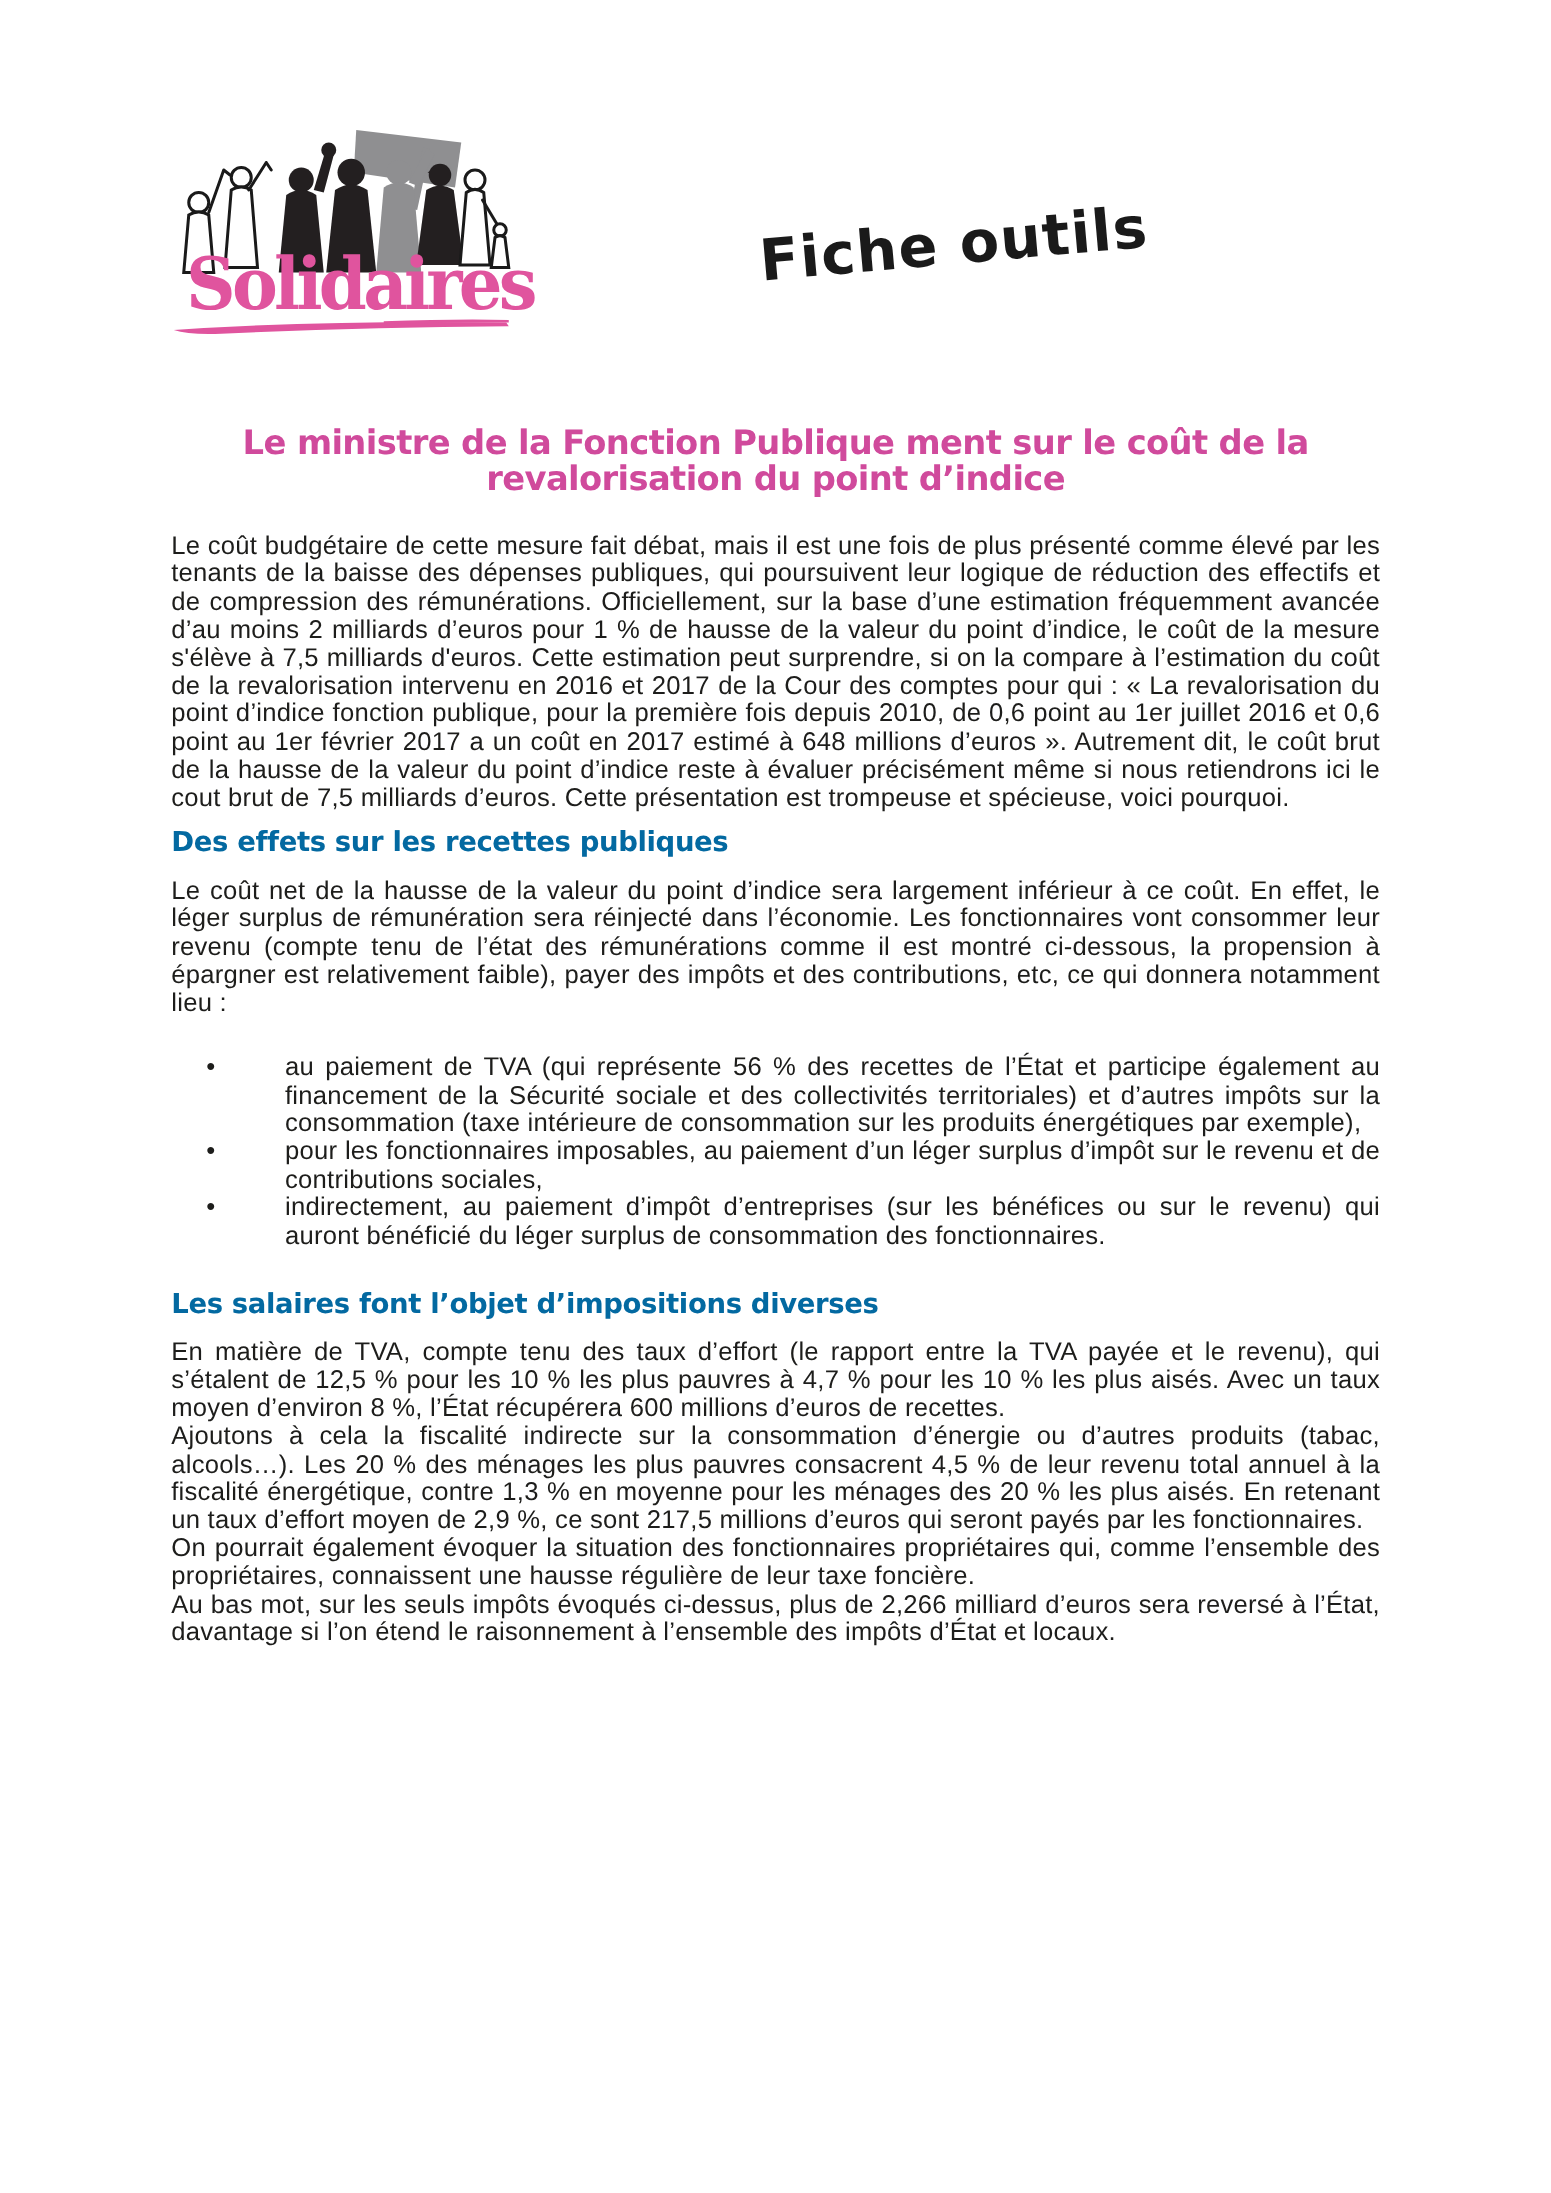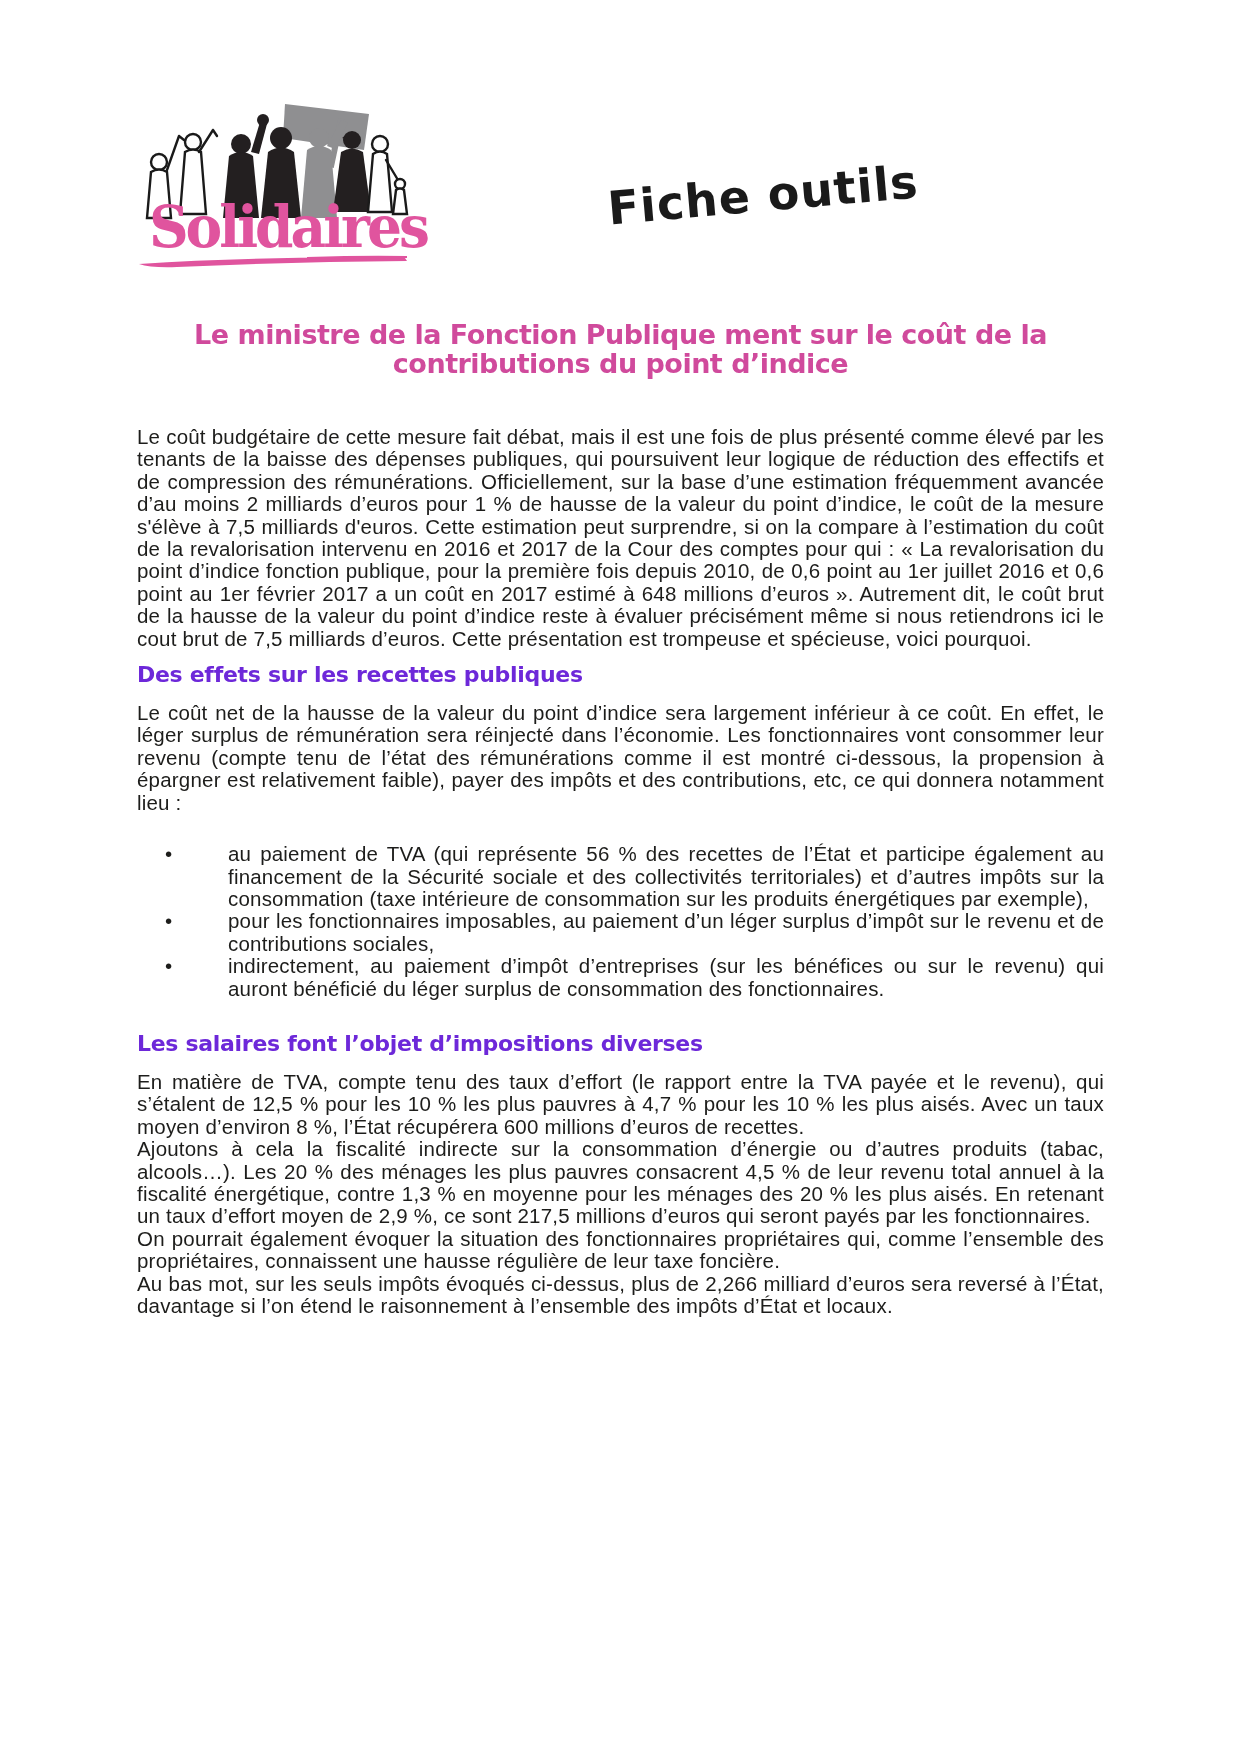--- a/index.html
+++ b/index.html
@@ -45,21 +45,21 @@
     font-weight:800;
     font-size:46px;
     letter-spacing:1px;
     color:#1a1a1a;
     text-align:center;
   }
 
   
   .main-title{
     position:absolute;
-    left:137px;top:320px;width:967px;
+    left:137px;top:340px;width:967px;
     text-align:center;
     color:#d04a9c;
     font-weight:bold;
     font-size:27px;
     line-height:29px;
     font-family:"DejaVu Sans",sans-serif;
     letter-spacing:-0.5px;
   }
   .main-title span{display:block;}
 
@@ -69,21 +69,21 @@
     left:137px;top:426px;width:967px;
     font-size:20.5px;
     line-height:22.4px;
     text-align:justify;
     letter-spacing:0.2px;
   }
   .body-col p{margin:0;}
   p.intro{margin-bottom:13px;}
   h2.section-heading{
     font-family:"DejaVu Sans",sans-serif;
-    color:#6d28d9;
+    color:#0369a1;
     font-size:22px;
     line-height:24px;
     font-weight:800;
     margin:0 0 15px 0;
     text-align:left;
     letter-spacing:-0.3px;
   }
   .section-intro{margin:0 0 29px 0 !important;}
   ul.bullet-list{
     list-style:none;
@@ -156,21 +156,21 @@
     <svg class="swoosh" viewBox="0 0 272 16" xmlns="http://www.w3.org/2000/svg" aria-hidden="true">
       <path d="M2 10 Q 120 2 268 4 L270 7 Q 150 8 40 13 Q 14 14 2 10 Z" fill="#e0549e"></path>
       <path d="M170 3 Q 230 1 270 2 L270 4 Q 220 4 170 5 Z" fill="#e0549e"></path>
     </svg>
   </div>
 
   <div class="doc-type">Fiche outils</div>
 
   <div class="main-title">
     <span>Le ministre de la Fonction Publique ment sur le coût de la</span>
-    <span>contributions du point d’indice</span>
+    <span>revalorisation du point d’indice</span>
   </div>
 
   <div class="body-col">
 
     <p class="intro">Le coût budgétaire de cette mesure fait débat, mais il est une fois de plus présenté comme élevé par les tenants de la baisse des dépenses publiques, qui poursuivent leur logique de réduction des effectifs et de compression des rémunérations. Officiellement, sur la base d’une estimation fréquemment avancée d’au moins 2 milliards d’euros pour 1 % de hausse de la valeur du point d’indice, le coût de la mesure s'élève à 7,5 milliards d'euros. Cette estimation peut surprendre, si on la compare à l’estimation du coût de la revalorisation intervenu en 2016 et 2017 de la Cour des comptes pour qui : « La revalorisation du point d’indice fonction publique, pour la première fois depuis 2010, de 0,6 point au 1er juillet 2016 et 0,6 point au 1er février 2017 a un coût en 2017 estimé à 648 millions d’euros ». Autrement dit, le coût brut de la hausse de la valeur du point d’indice reste à évaluer précisément même si nous retiendrons ici le cout brut de 7,5 milliards d’euros. Cette présentation est trompeuse et spécieuse, voici pourquoi.</p>
 
     <h2 class="section-heading">Des effets sur les recettes publiques</h2>
 
     <p class="section-intro">Le coût net de la hausse de la valeur du point d’indice sera largement inférieur à ce coût. En effet, le léger surplus de rémunération sera réinjecté dans l’économie. Les fonctionnaires vont consommer leur revenu (compte tenu de l’état des rémunérations comme il est montré ci-dessous, la propension à épargner est relativement faible), payer des impôts et des contributions, etc, ce qui donnera notamment lieu :</p>
 

